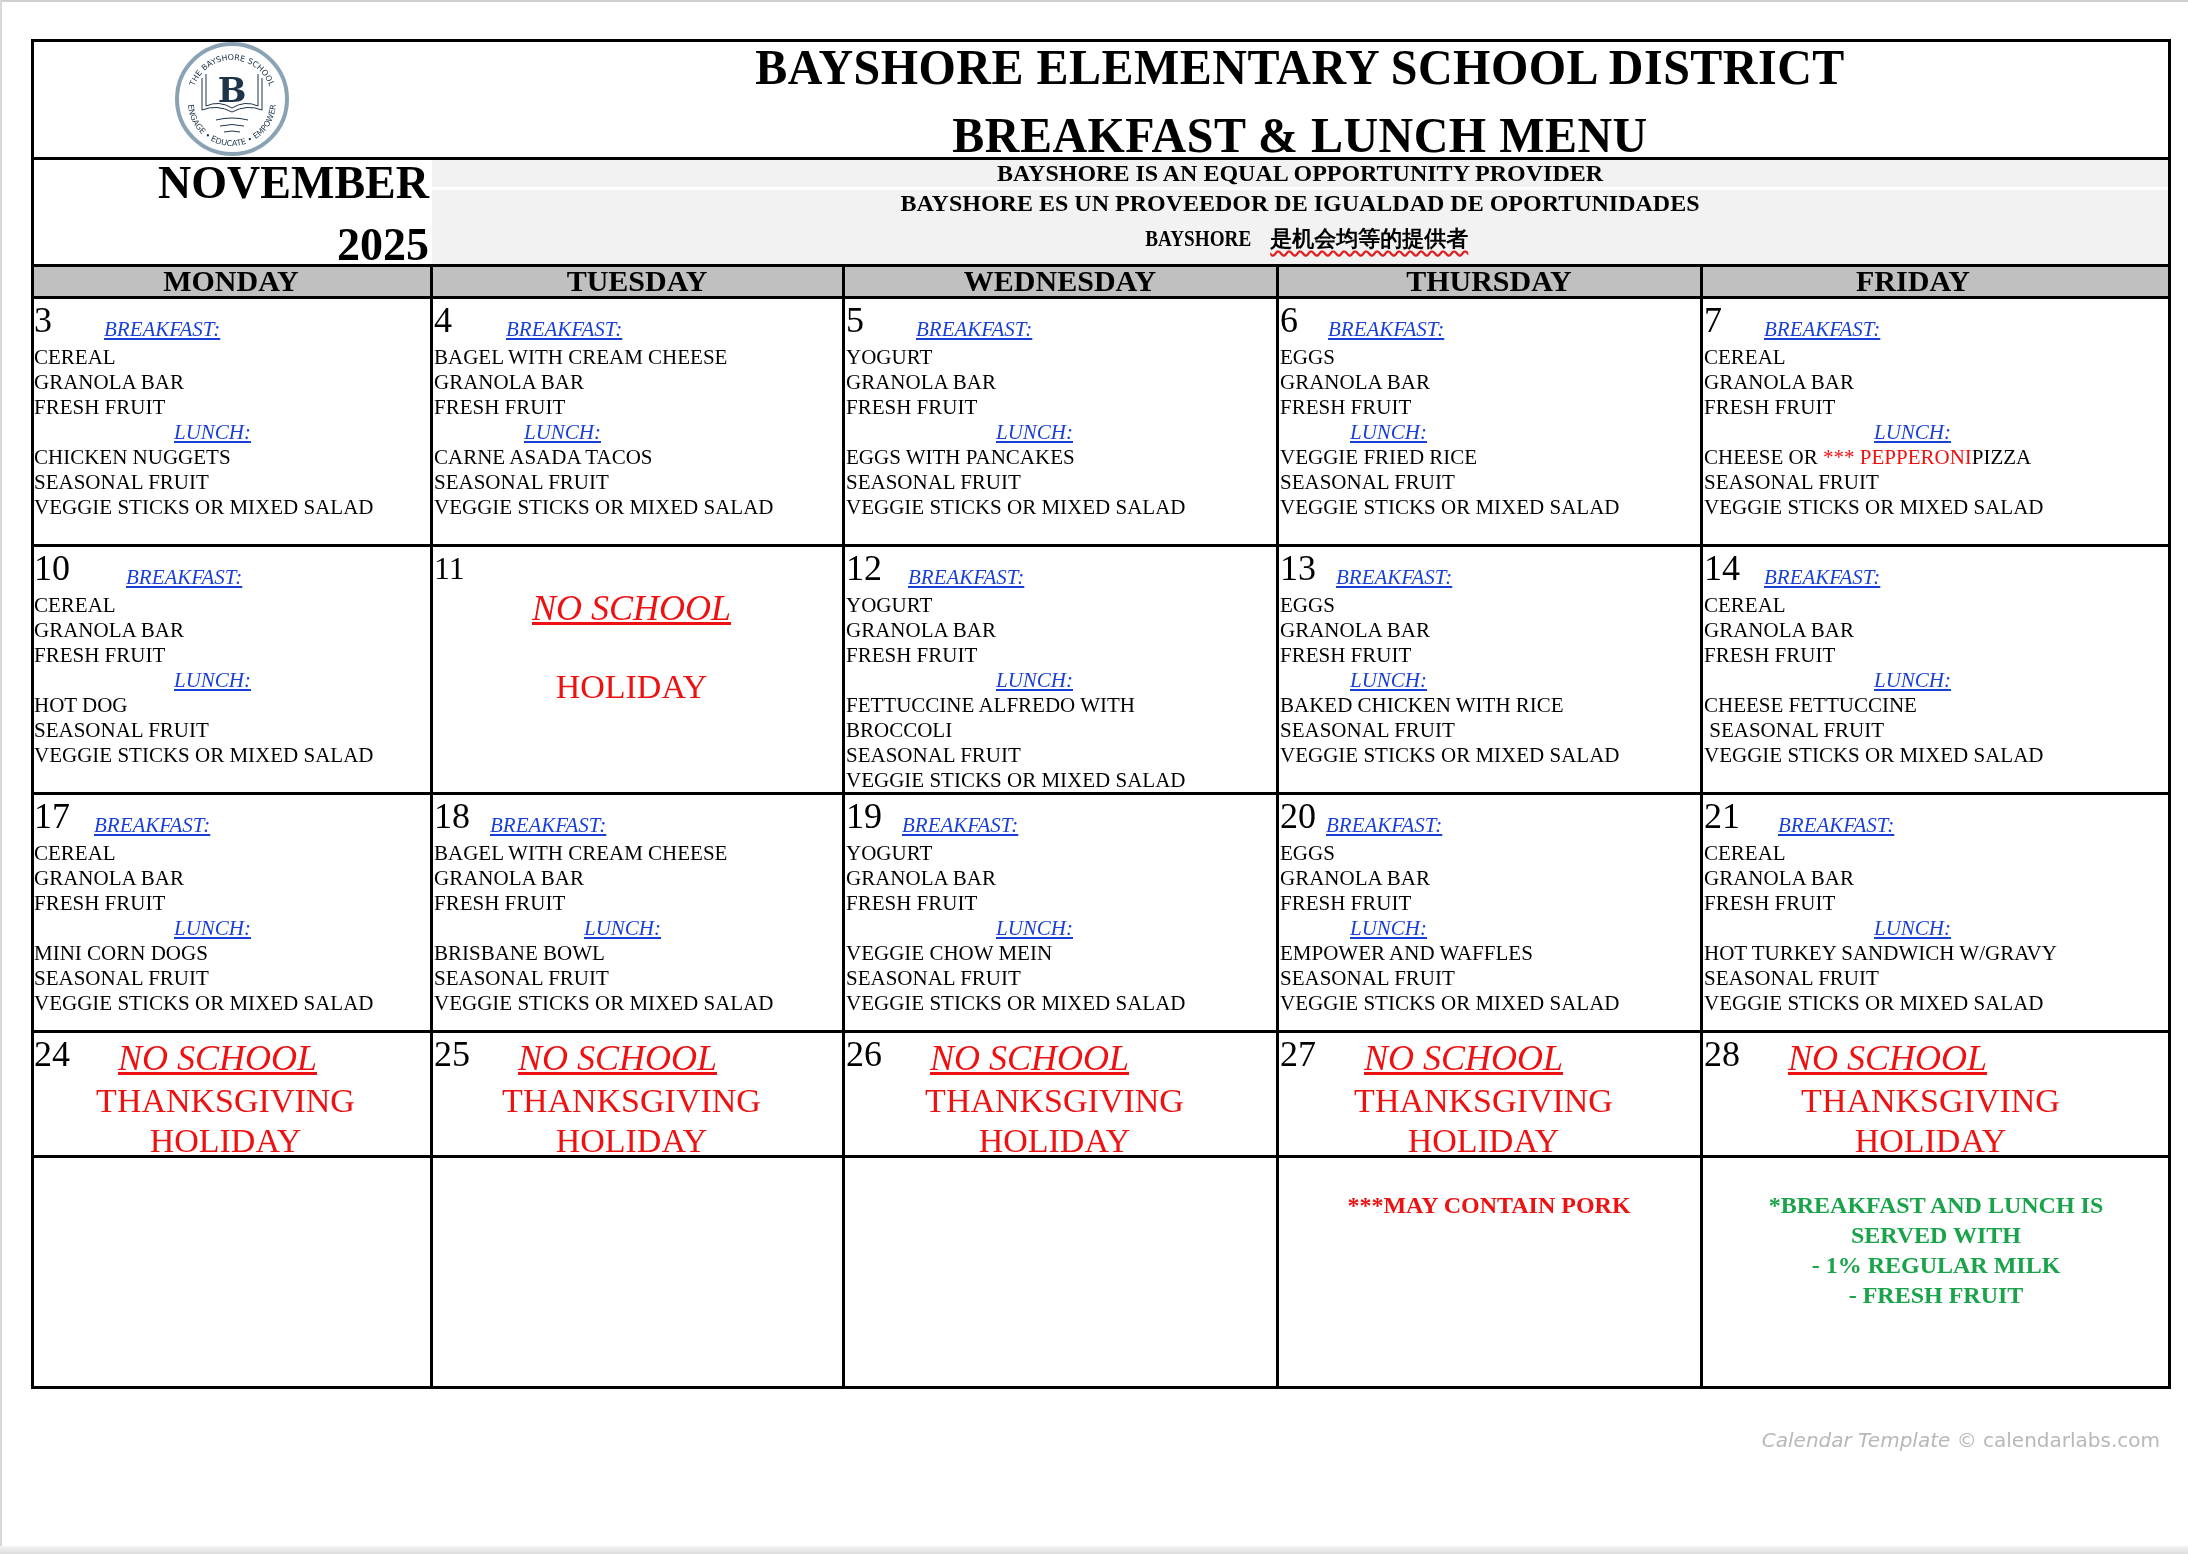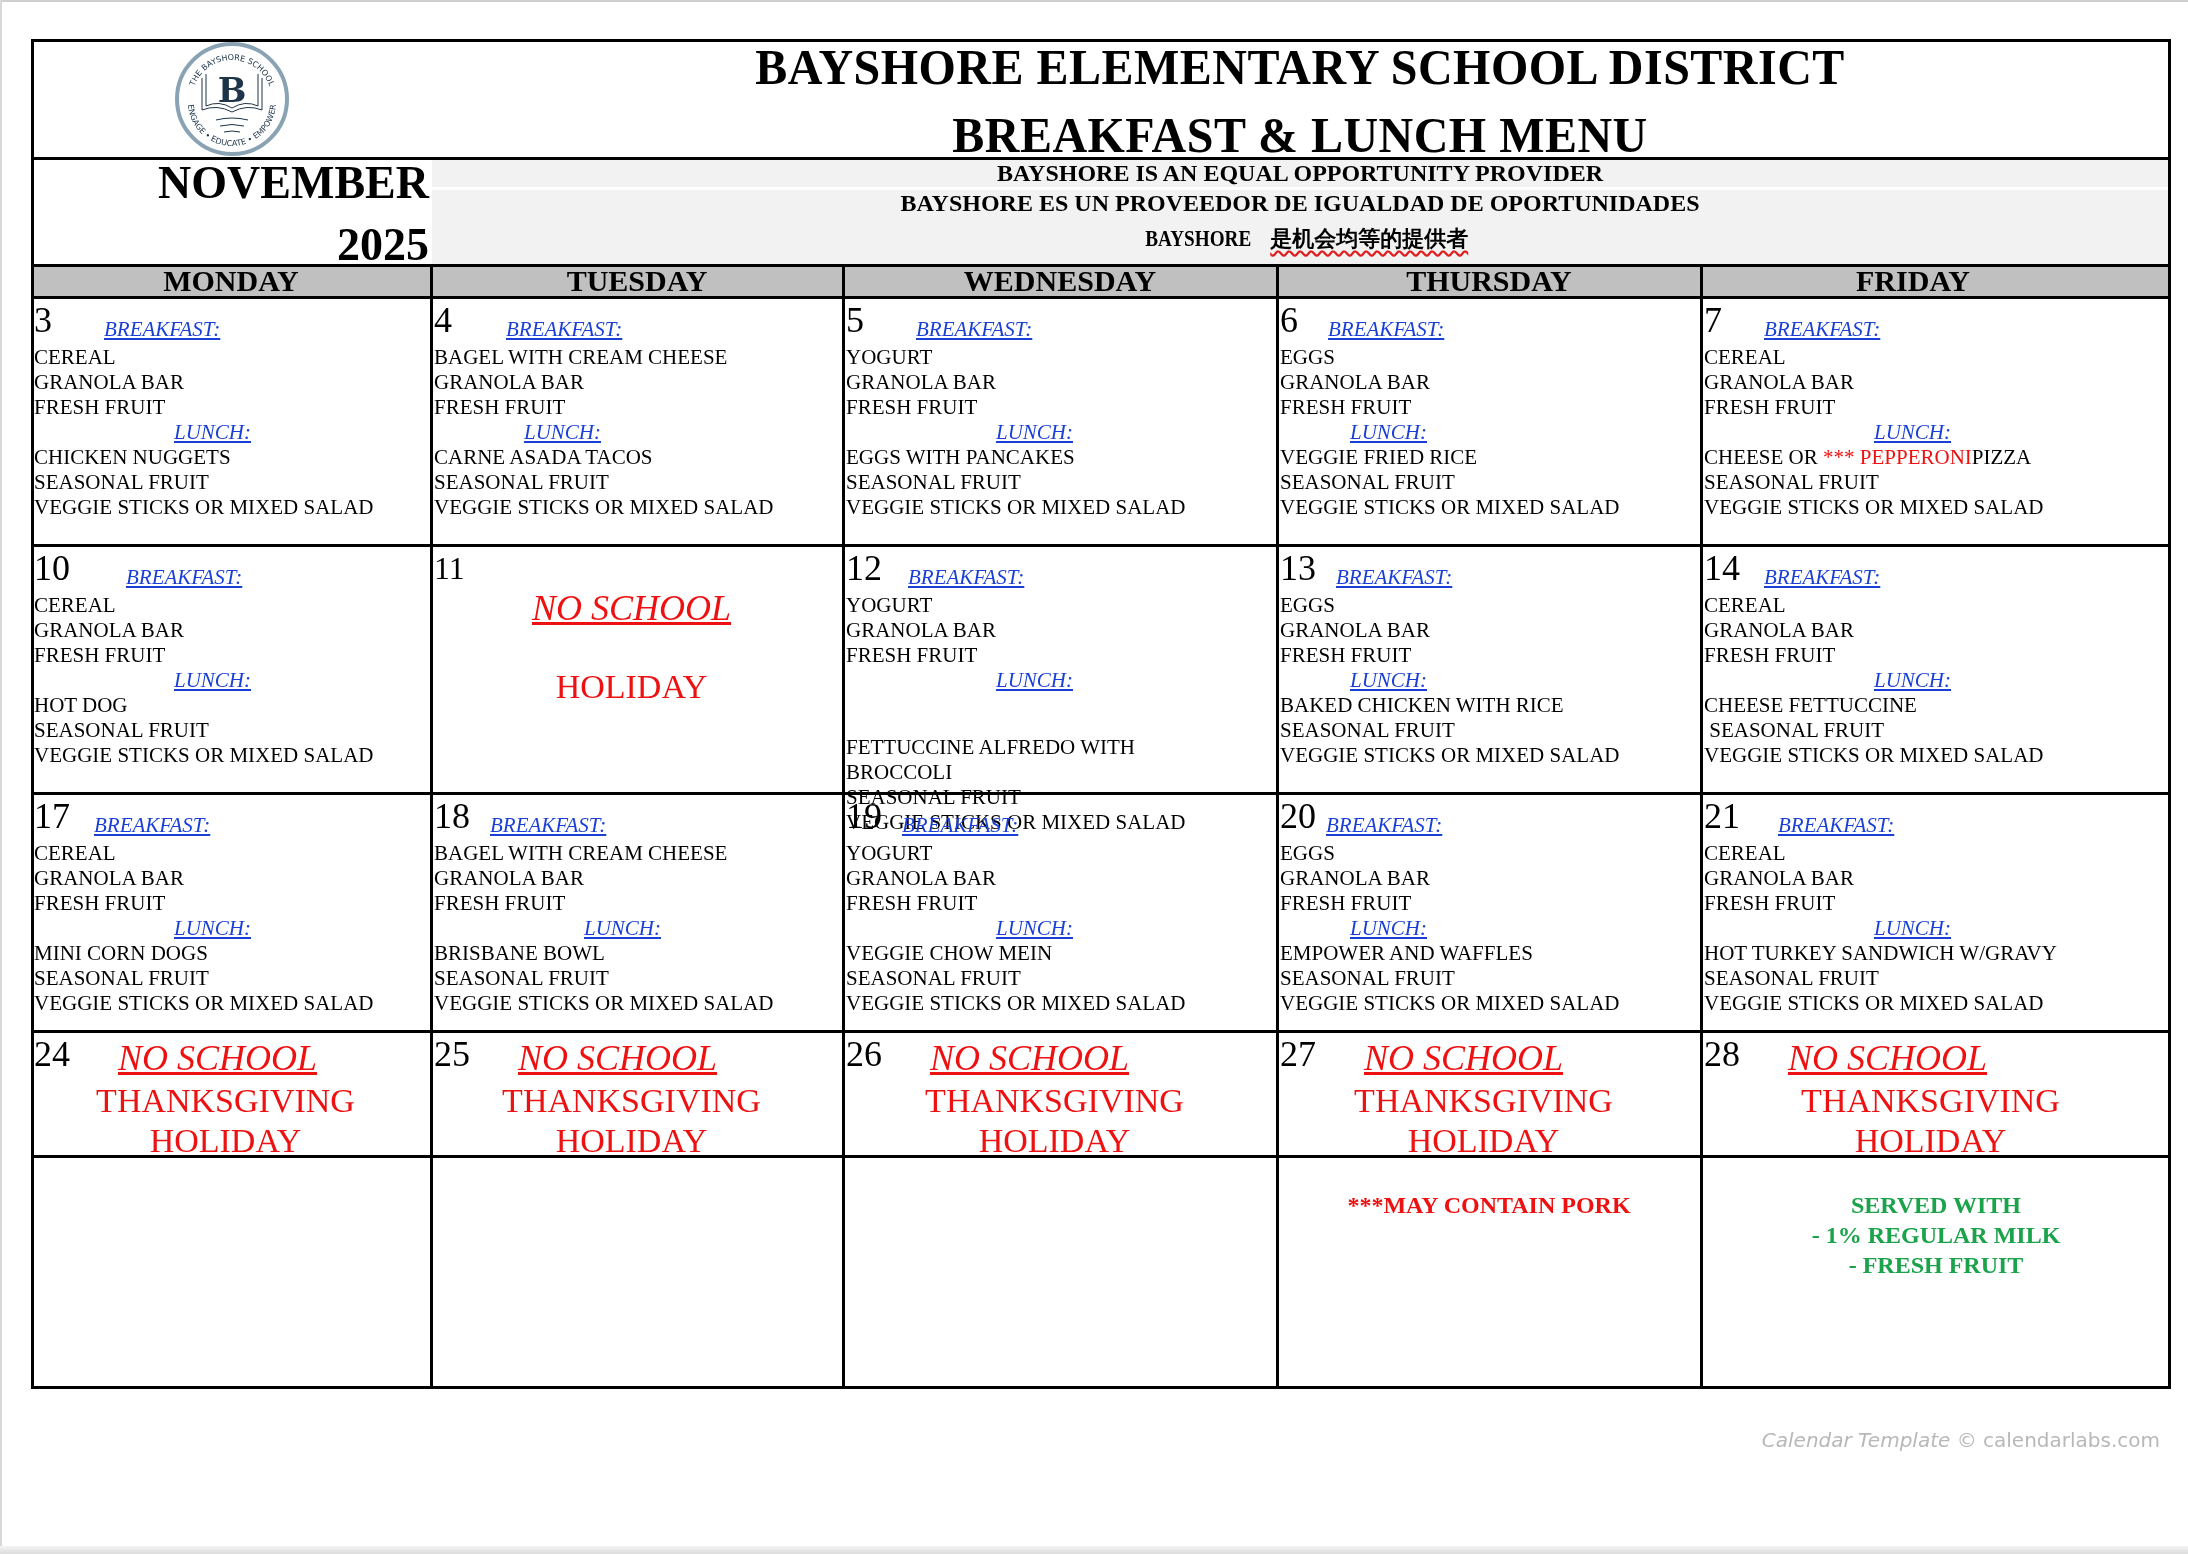--- a/index.html
+++ b/index.html
@@ -189,21 +189,21 @@
         <div class="noschool-label">NO SCHOOL</div>
         <div class="holiday-text" style="margin-top: 38px;">
           <div>HOLIDAY</div>
         </div>
       </div></div>
     <div class="cell" style="left: 843px; top: 545px; width: 434px; height: 248px;"><span class="daynum">12</span><span class="bf-label" style="margin-left: 2px;">BREAKFAST:</span><div class="items">
         <div class="item">YOGURT</div>
         <div class="item">GRANOLA BAR</div>
         <div class="item">FRESH FRUIT</div>
       </div><div class="lunch-row" style="text-align: left; padding-left: 150px;"><span class="lu-label">LUNCH:</span></div><div>
-        <div class="item" style="white-space: pre; margin-top: 42px;">FETTUCCINE ALFREDO WITH</div>
+        <div class="item" style="white-space: pre;">FETTUCCINE ALFREDO WITH</div>
         <div class="item" style="white-space: pre;">BROCCOLI</div>
         <div class="item" style="white-space: pre;">SEASONAL FRUIT</div>
         <div class="item" style="white-space: pre;">VEGGIE STICKS OR MIXED SALAD</div>
       </div></div>
     <div class="cell" style="left: 1277px; top: 545px; width: 424px; height: 248px;"><span class="daynum">13</span><span class="bf-label" style="margin-left: -4px;">BREAKFAST:</span><div class="items">
         <div class="item">EGGS</div>
         <div class="item">GRANOLA BAR</div>
         <div class="item">FRESH FRUIT</div>
       </div><div class="lunch-row" style="text-align: left; padding-left: 70px;"><span class="lu-label">LUNCH:</span></div><div>
         <div class="item" style="white-space: pre;">BAKED CHICKEN WITH RICE</div>
@@ -284,20 +284,21 @@
         <div>THANKSGIVING</div>
         <div>HOLIDAY</div>
       </div></div>
   </div>
 
 <div class="cell note" id="note-thu" style="left: 1277px; top: 1156px; width: 424px; height: 233px; padding: 0px;">
     <div class="red" style="margin-top: 34px;">***MAY CONTAIN PORK</div>
   </div>
 <div class="cell note" id="note-fri" style="left: 1701px; top: 1156px; width: 470px; height: 233px; padding: 0px;">
     <div class="green" style="margin-top: 34px;">
+      <div>*BREAKFAST AND LUNCH IS</div>
       <div>SERVED WITH</div>
       <div>- 1% REGULAR MILK</div>
       <div>- FRESH FRUIT</div>
     </div>
   </div>
 
 <div class="watermark">
   <i>Calendar Template</i><span> © calendarlabs.com</span>
 </div>
 

